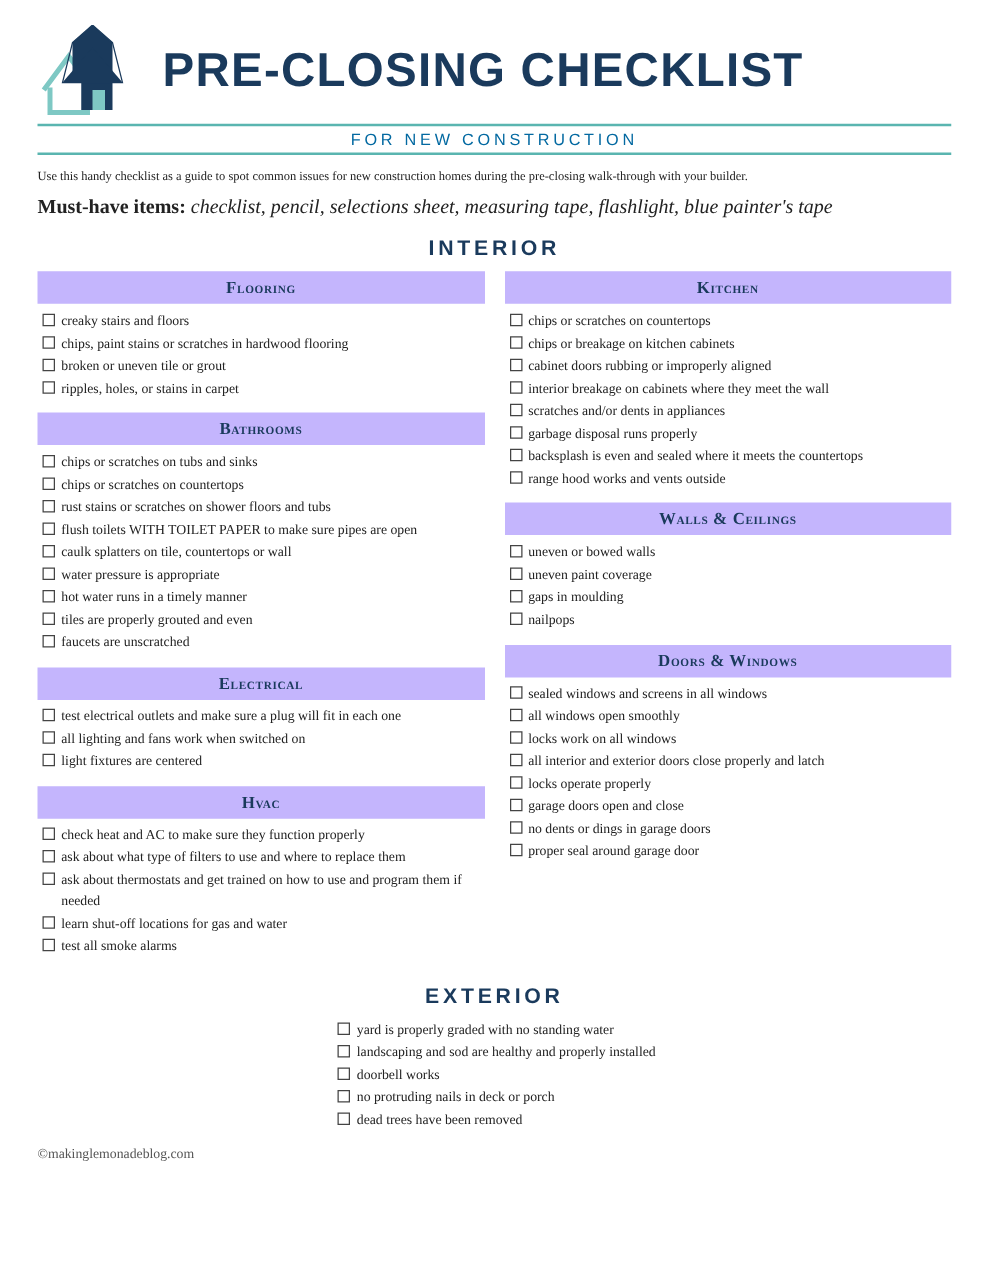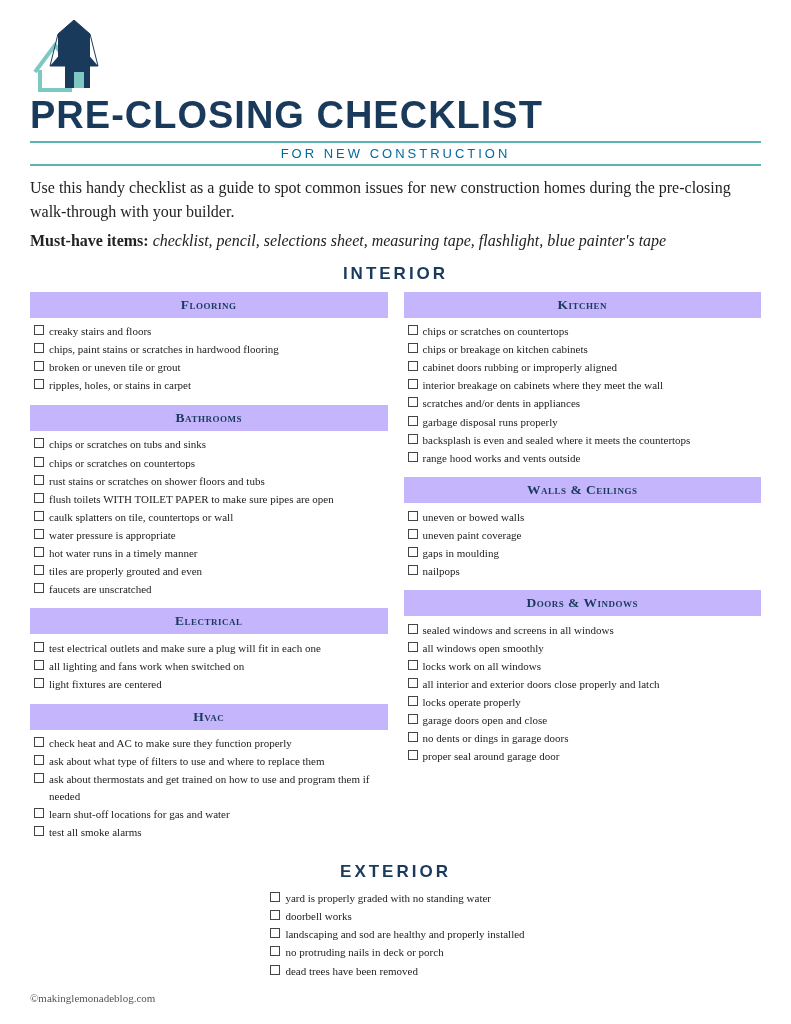--- a/index.html
+++ b/index.html
@@ -6,22 +6,22 @@
     body {
       font-family: Georgia, 'Times New Roman', serif;
       background: #fff;
       width: 791px;
       min-height: 1024px;
       padding: 20px 30px;
       color: #222;
     }
     .header {
       display: flex;
+      align-items: center;
       margin-bottom: 4px;
-      flex-direction: column;
     }
     .house-icon {
       width: 90px;
       height: 75px;
       margin-right: 10px;
       flex-shrink: 0;
     }
     .title-block {
       flex: 1;
     }
@@ -39,21 +39,21 @@
       border-bottom: 2px solid #5ab5b0;
       text-align: center;
       font-family: Arial, sans-serif;
       font-size: 13px;
       letter-spacing: 3px;
       color: #0369a1;
       padding: 3px 0;
       margin: 4px 0 10px 0;
     }
     .intro-text {
-      font-size: 16px;
+      font-size: 10px;
       line-height: 1.5;
       margin-bottom: 8px;
       color: #222;
     }
     .must-have {
       font-size: 16px;
       margin-bottom: 14px;
     }
     .must-have strong {
       font-weight: bold;
@@ -378,25 +378,25 @@
 
 <div class="exterior-section">
   <div class="section-header">EXTERIOR</div>
   <ul class="checklist">
     <li>
         <span class="checkbox"></span>
         <span>yard is properly graded with no standing water</span>
       </li>
     <li>
         <span class="checkbox"></span>
-        <span>doorbell works</span>
+        <span>landscaping and sod are healthy and properly installed</span>
       </li>
     <li>
         <span class="checkbox"></span>
-        <span>landscaping and sod are healthy and properly installed</span>
+        <span>doorbell works</span>
       </li>
     <li>
         <span class="checkbox"></span>
         <span>no protruding nails in deck or porch</span>
       </li>
     <li>
         <span class="checkbox"></span>
         <span>dead trees have been removed</span>
       </li>
   </ul>

